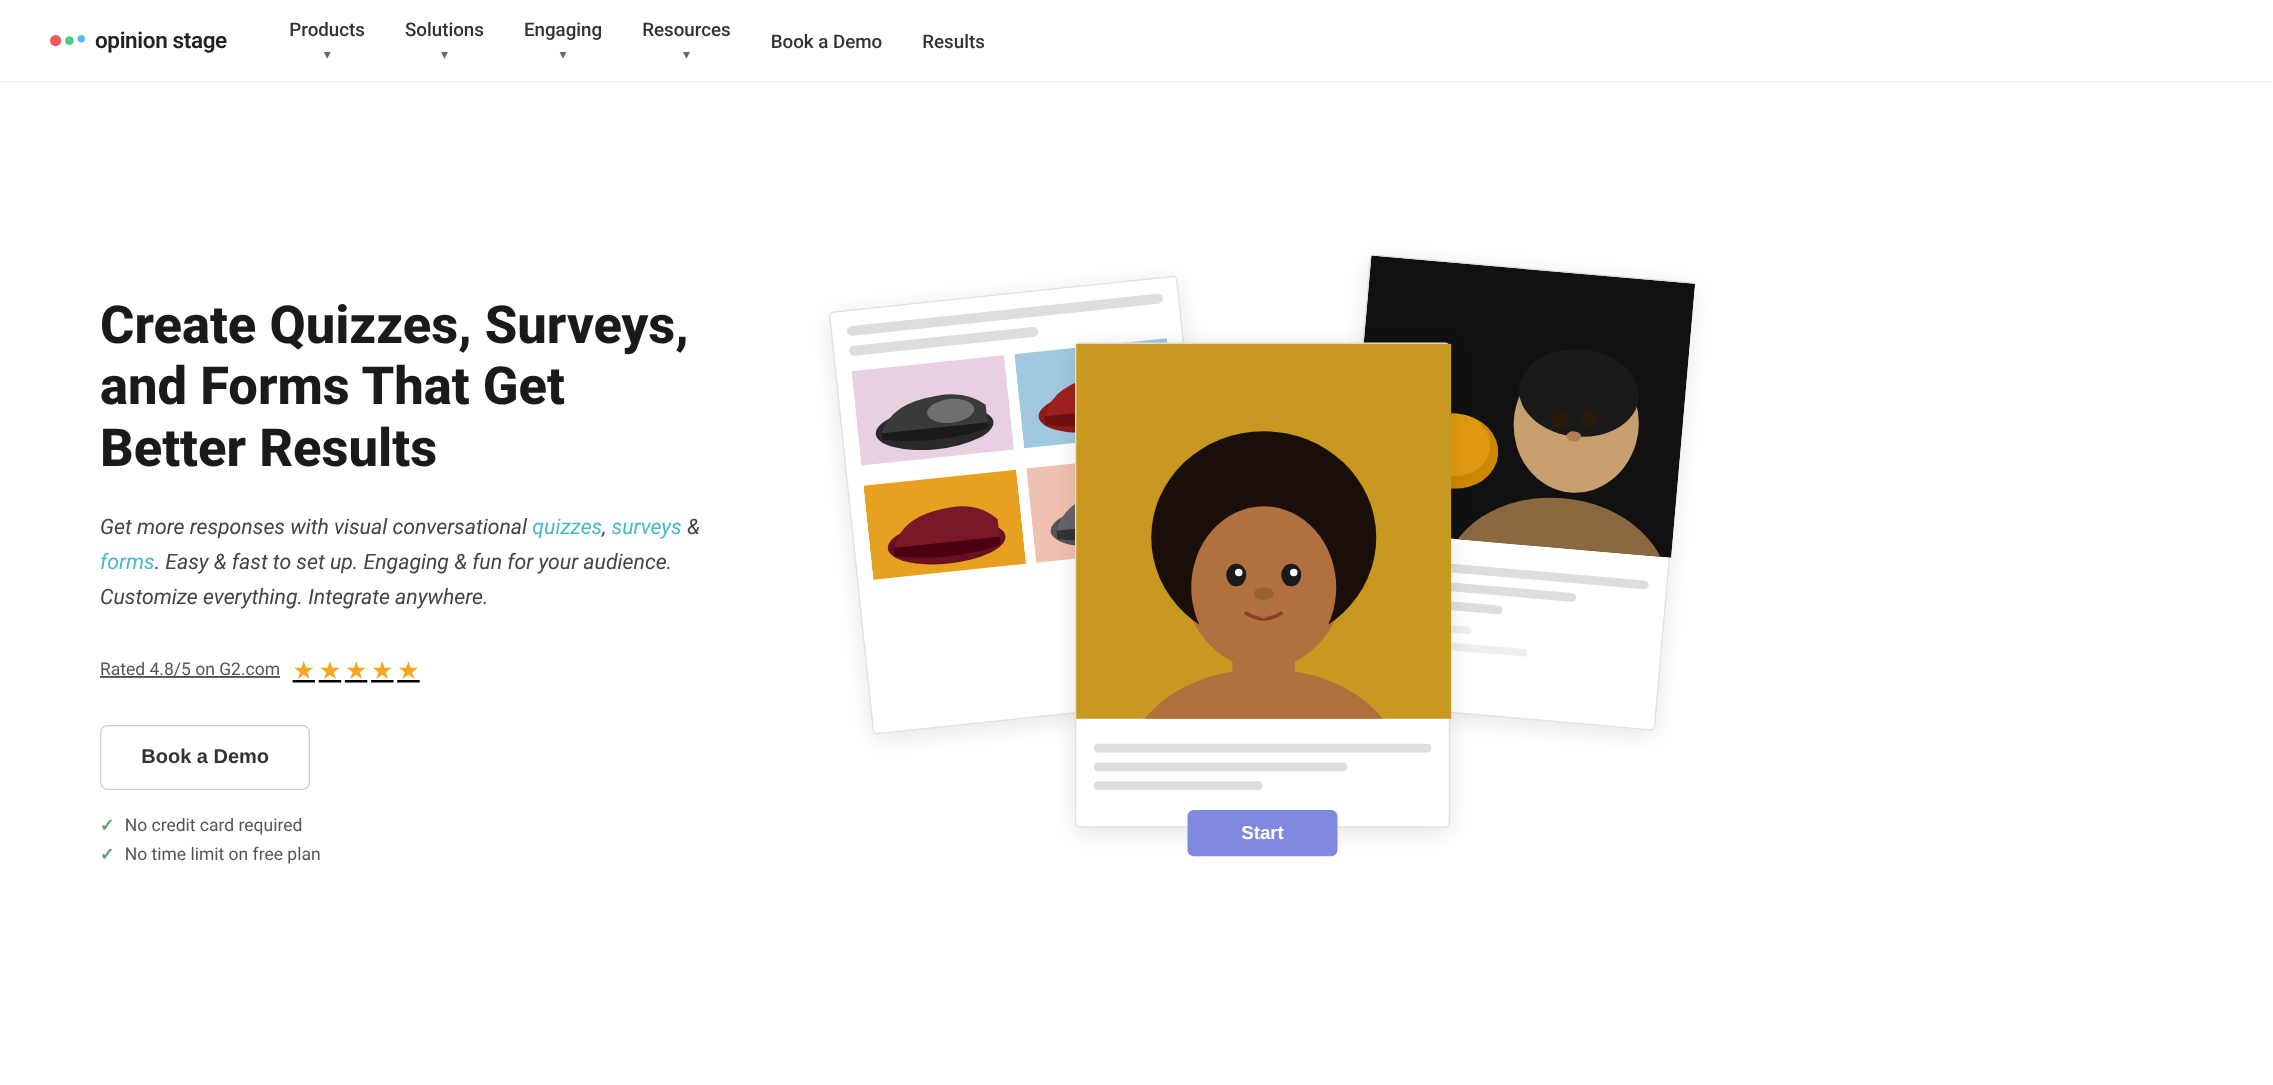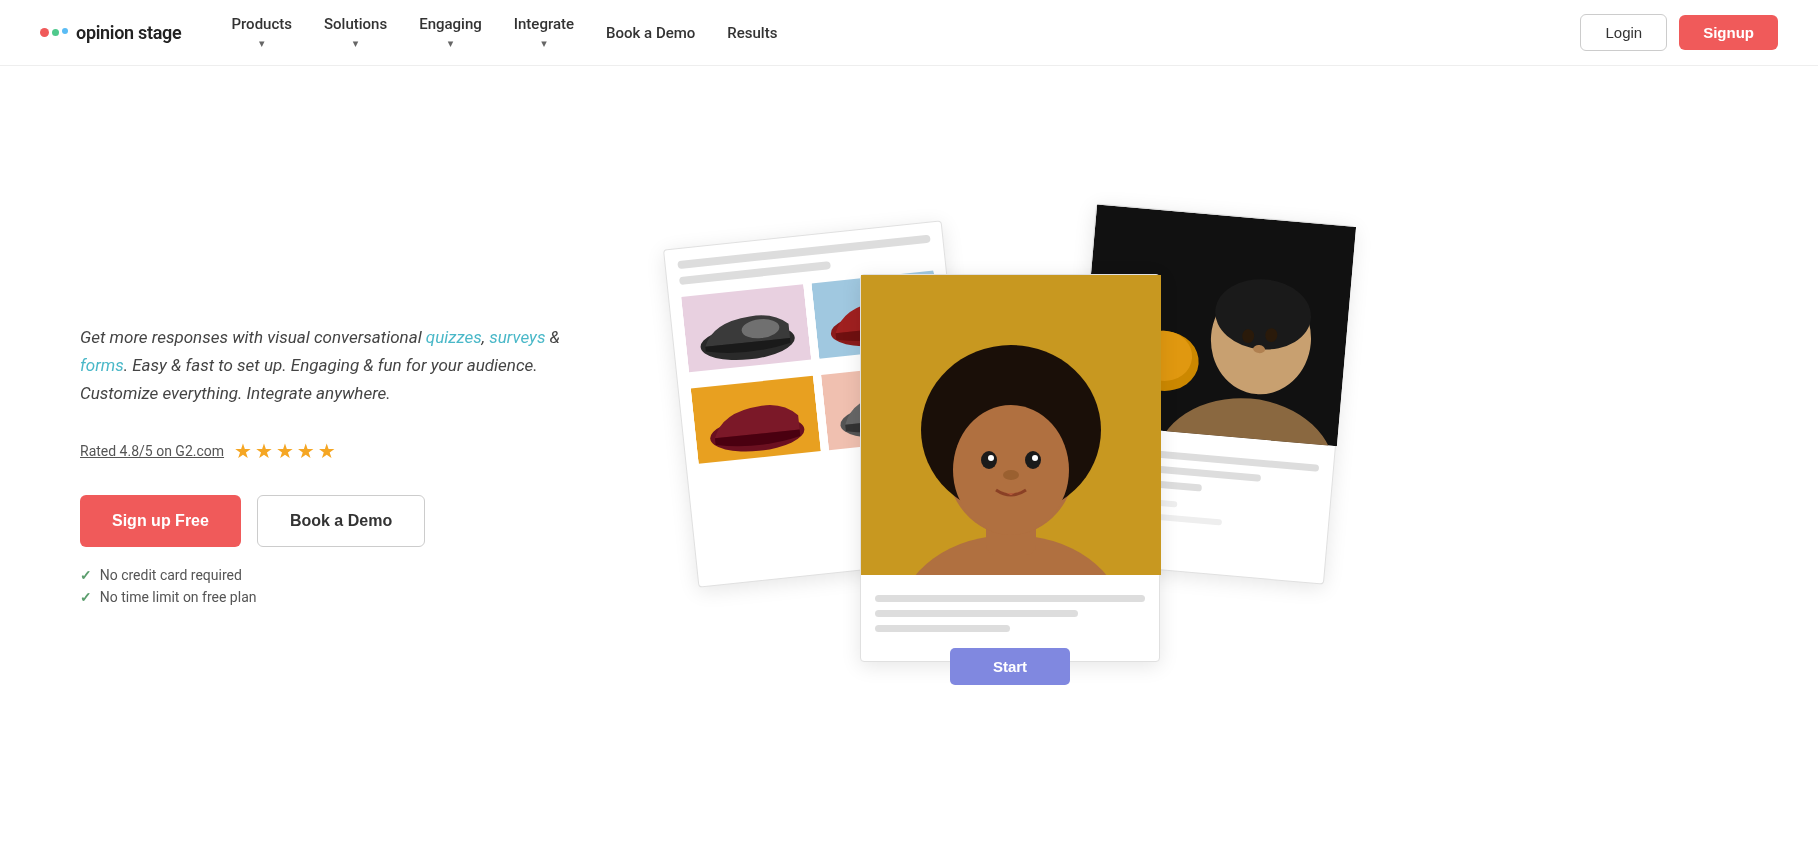--- a/index.html
+++ b/index.html
@@ -38,21 +38,21 @@
 
     
     .hero {
       display: flex; align-items: center; min-height: calc(100vh - 72px);
       padding: 40px 40px 40px 80px; gap: 0; background: #fff; position: relative;
     }
     .hero-left { flex: 0 0 520px; max-width: 520px; padding-right: 40px; }
     .hero-title { font-size: 42px; font-weight: 800; color: #1a1a1a; line-height: 1.18; margin-bottom: 24px; }
     .hero-desc { font-size: 17px; color: #444; line-height: 1.65; margin-bottom: 32px; font-style: italic; }
     .hero-desc a { color: #4ab8c8; text-decoration: none; }
-    .hero-rating { display: flex; align-items: center; gap: 10px; margin-bottom: 32px; }
+    .hero-rating { display: flex; align-items: center; gap: 10px; margin-bottom: 32px; text-decoration: underline; }
     .rating-link { font-size: 14px; color: #555; text-decoration: underline; cursor: pointer; }
     .stars { display: flex; gap: 3px; }
     .star { color: #f5a623; font-size: 20px; }
     .hero-buttons { display: flex; gap: 16px; margin-bottom: 20px; }
     .btn-cta-primary {
       padding: 16px 32px; background: #f05a5a; color: #fff; border: none;
       border-radius: 6px; font-size: 16px; font-weight: 700; cursor: pointer;
     }
     .btn-cta-secondary {
       padding: 16px 32px; background: #fff; color: #333; border: 1.5px solid #ccc;
@@ -139,54 +139,50 @@
     </a>
     <a class="nav-item" href="#">
       <span>Solutions</span>
       <span class="chevron">▾</span>
     </a>
     <a class="nav-item" href="#">
       <span>Engaging</span>
       <span class="chevron">▾</span>
     </a>
     <a class="nav-item" href="#">
-      <span>Integrate</span>
+      <span>Resources</span>
       <span class="chevron">▾</span>
     </a>
     <a class="nav-item" href="#">
       <span>Book a Demo</span>
     </a>
     <a class="nav-item" href="#">
       <span>Results</span>
     </a>
   </div>
 
-  <div class="nav-actions">
-    <button class="btn-login">Login</button>
-    <button class="btn-signup">Signup</button>
-  </div>
 </nav>
 
 <section class="hero">
   <div class="hero-left">
+    <h1 class="hero-title">Create Quizzes, Surveys, and Forms That Get Better Results</h1>
     <p class="hero-desc">
       <span>Get more responses with visual conversational </span><a href="#">quizzes</a><span>, </span><a href="#">surveys</a><span> &amp; </span><a href="#">forms</a><span>. Easy &amp; fast to set up. Engaging &amp; fun for your audience. Customize everything. Integrate anywhere.</span>
     </p>
     <div class="hero-rating">
       <span class="rating-link">Rated 4.8/5 on G2.com</span>
       <div class="stars">
         <span class="star">★</span>
         <span class="star">★</span>
         <span class="star">★</span>
         <span class="star">★</span>
         <span class="star">★</span>
       </div>
     </div>
     <div class="hero-buttons">
-      <button class="btn-cta-primary">Sign up Free</button>
       <button class="btn-cta-secondary">Book a Demo</button>
     </div>
     <div class="hero-checks">
       <div class="check-item">
         <span class="check-mark">✓</span>
         <span>No credit card required</span>
       </div>
       <div class="check-item">
         <span class="check-mark">✓</span>
         <span>No time limit on free plan</span>

